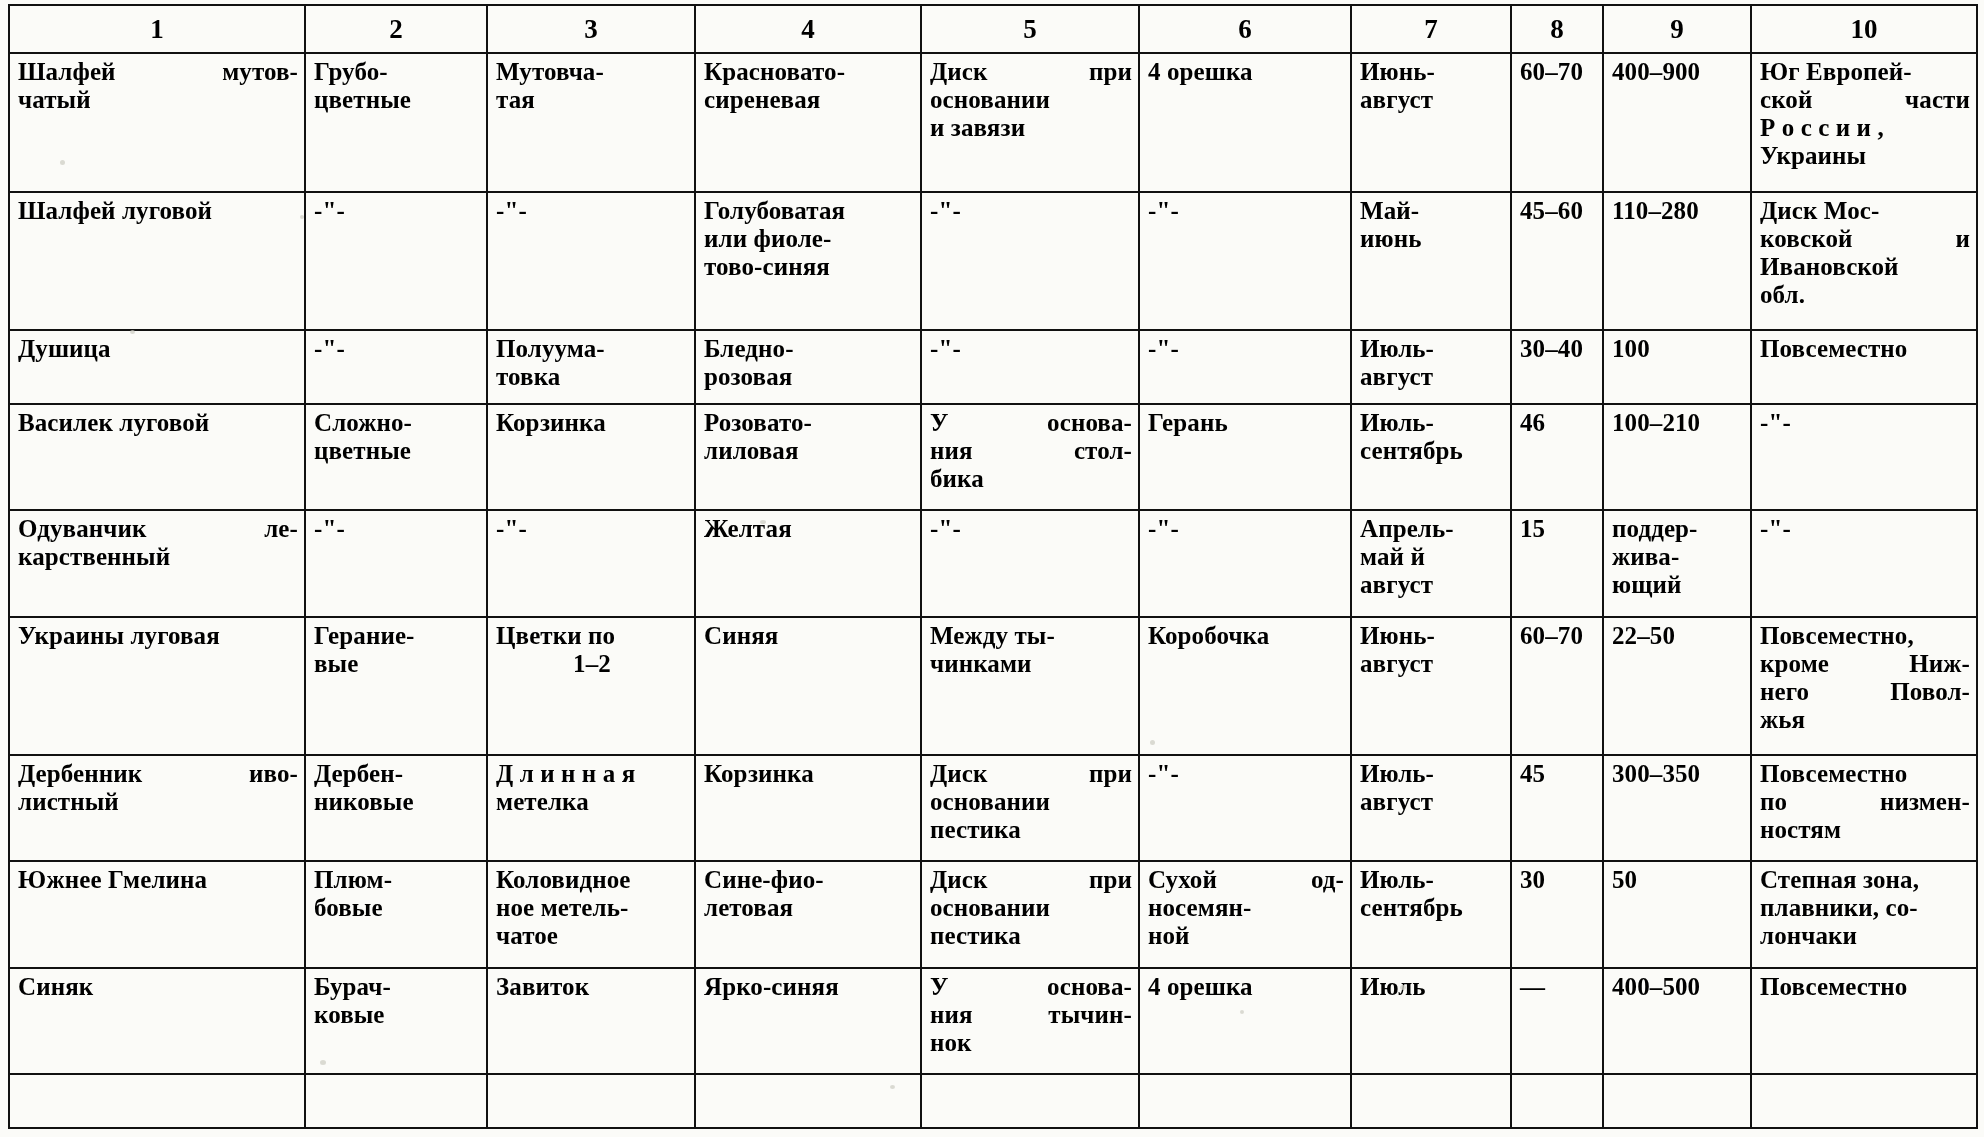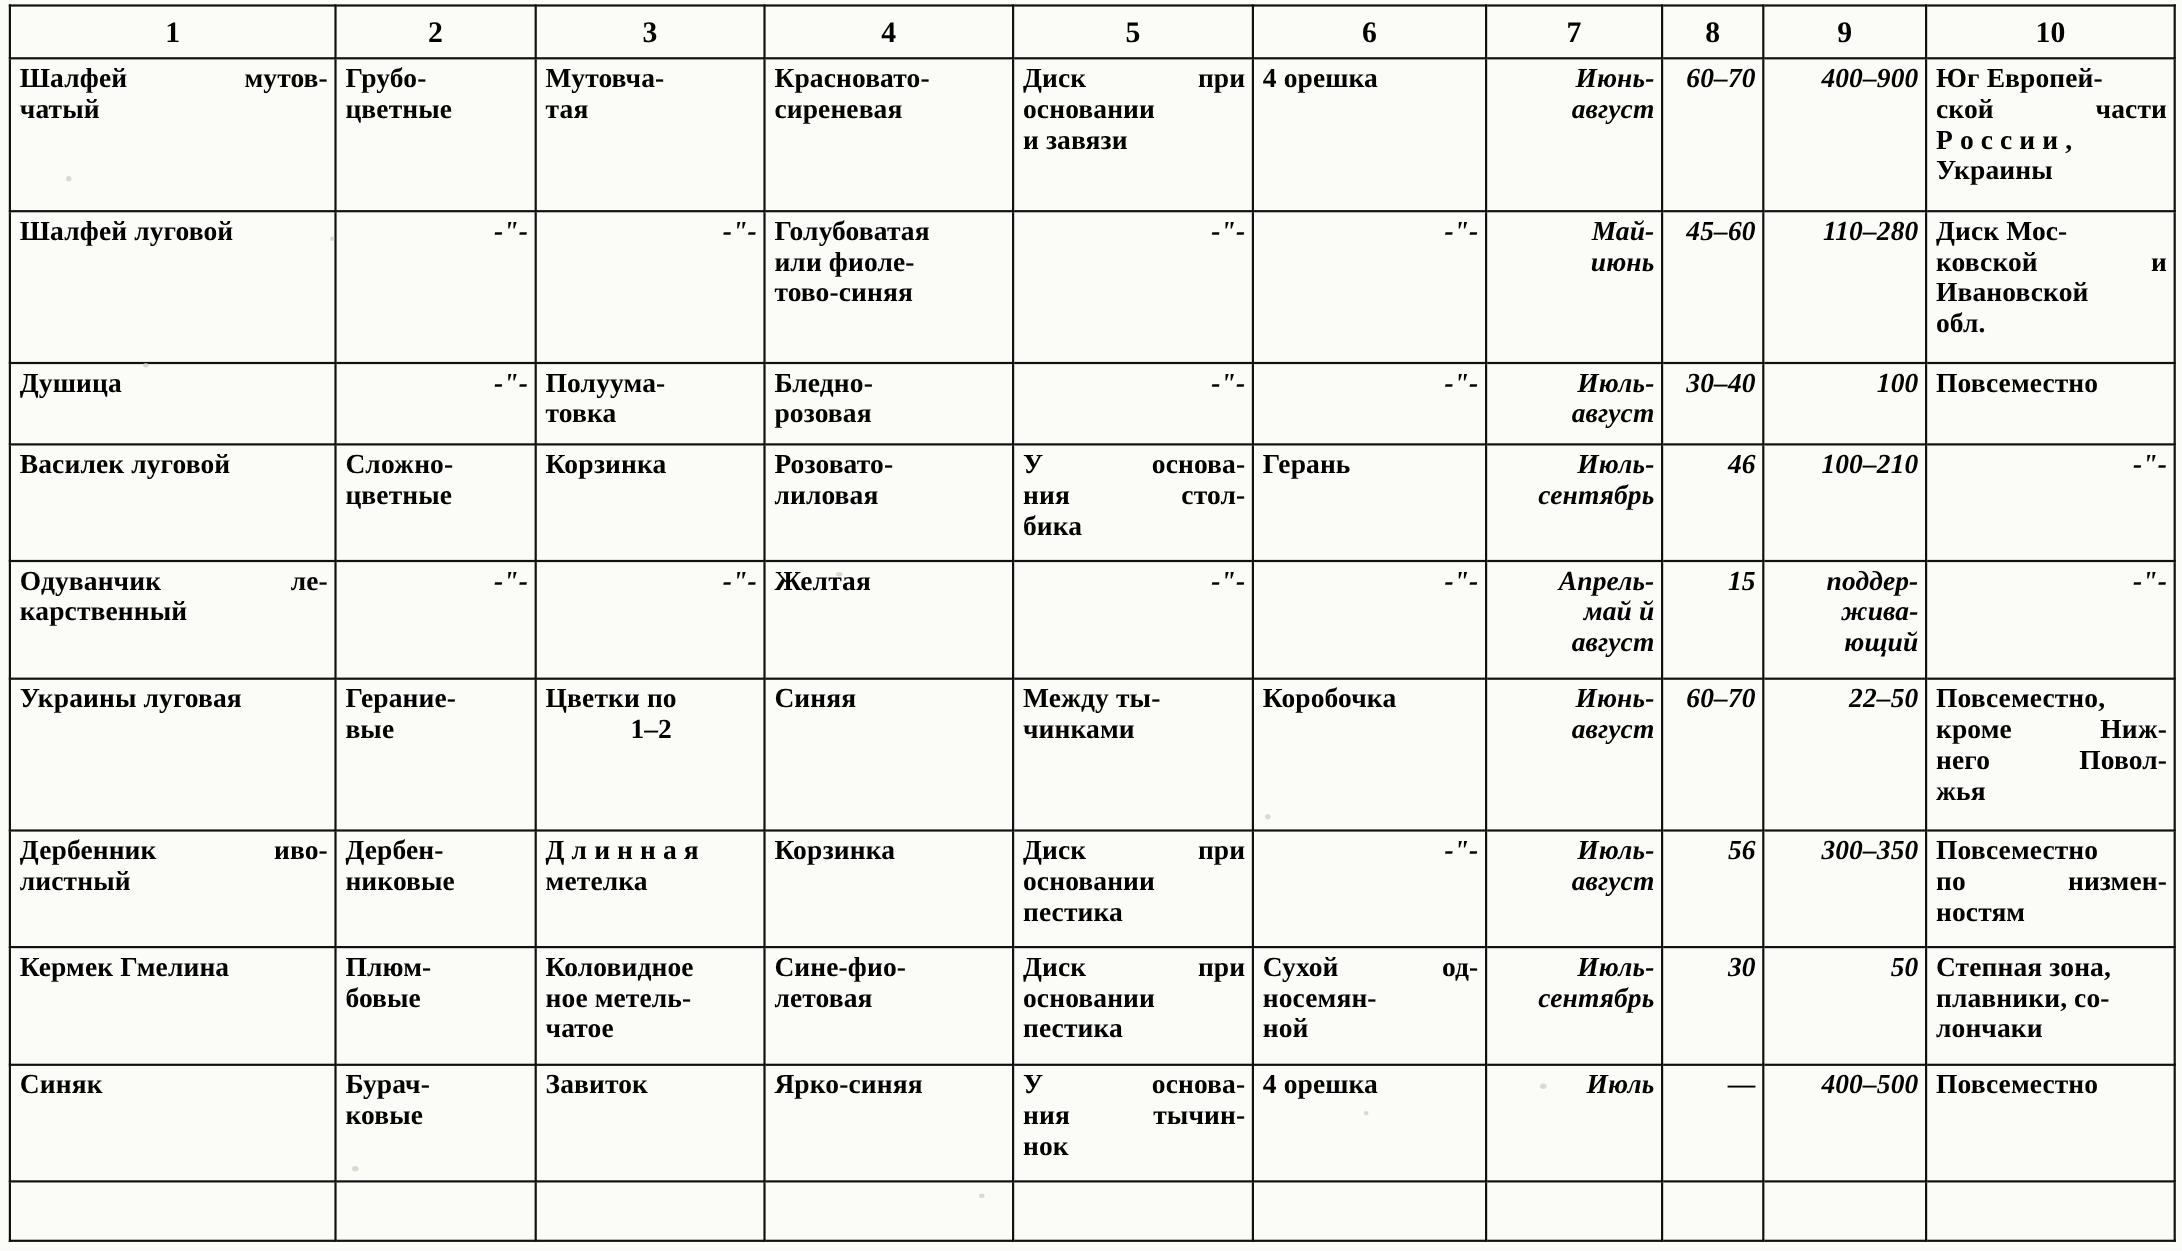--- a/index.html
+++ b/index.html
@@ -62,21 +62,21 @@
   col.c5 { width: 218px; }
   col.c6 { width: 212px; }
   col.c7 { width: 160px; }
   col.c8 { width: 92px; }
   col.c9 { width: 148px; }
   col.c10 { width: 226px; }
 
   .center { text-align: center; font-family: Liberation Serif, serif; }
   .just { text-align: justify; text-align-last: justify; }
   td .line { display: block; }
-  td.center .line { text-align: right; font-style: italic; }
+  td.center .line { text-align: left; }
   .filler-row td {
     border-top: 2px solid #111111;
     height: 46px;
   }
   .speck {
     position: absolute;
     background: #cfcfc6;
     border-radius: 50%;
     opacity: 0.75;
     pointer-events: none;
@@ -373,35 +373,35 @@
             <span class="line">пестика</span>
           </td>
           <td class="center">
             <span class="line">-"-</span>
           </td>
           <td class="center">
             <span class="line">Июль-</span>
             <span class="line">август</span>
           </td>
           <td class="center">
-            <span class="line">56</span>
+            <span class="line">45</span>
           </td>
           <td class="center">
             <span class="line">300–350</span>
           </td>
           <td>
             <span class="line">Повсеместно</span>
             <span class="line just">по      низмен-</span>
             <span class="line">ностям</span>
           </td>
         </tr>
 
         <tr>
           <td>
-            <span class="line">Кермек Гмелина</span>
+            <span class="line">Южнее Гмелина</span>
           </td>
           <td>
             <span class="line">Плюм-</span>
             <span class="line">бовые</span>
           </td>
           <td>
             <span class="line">Коловидное</span>
             <span class="line">ное метель-</span>
             <span class="line">чатое</span>
           </td>

